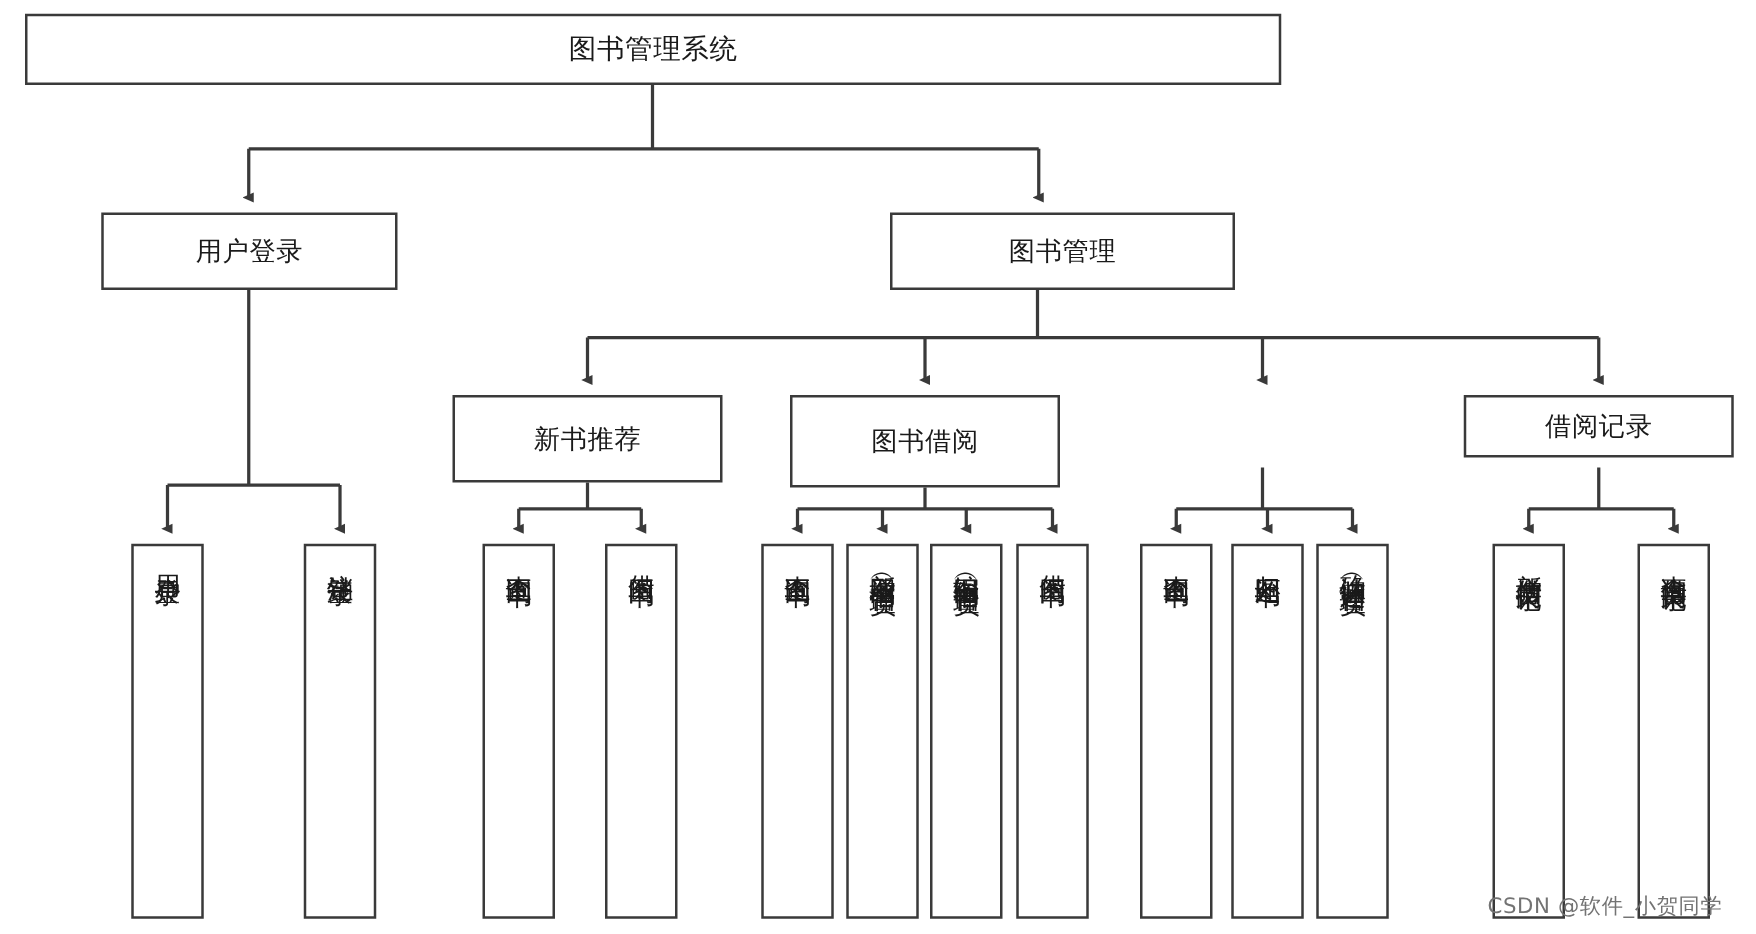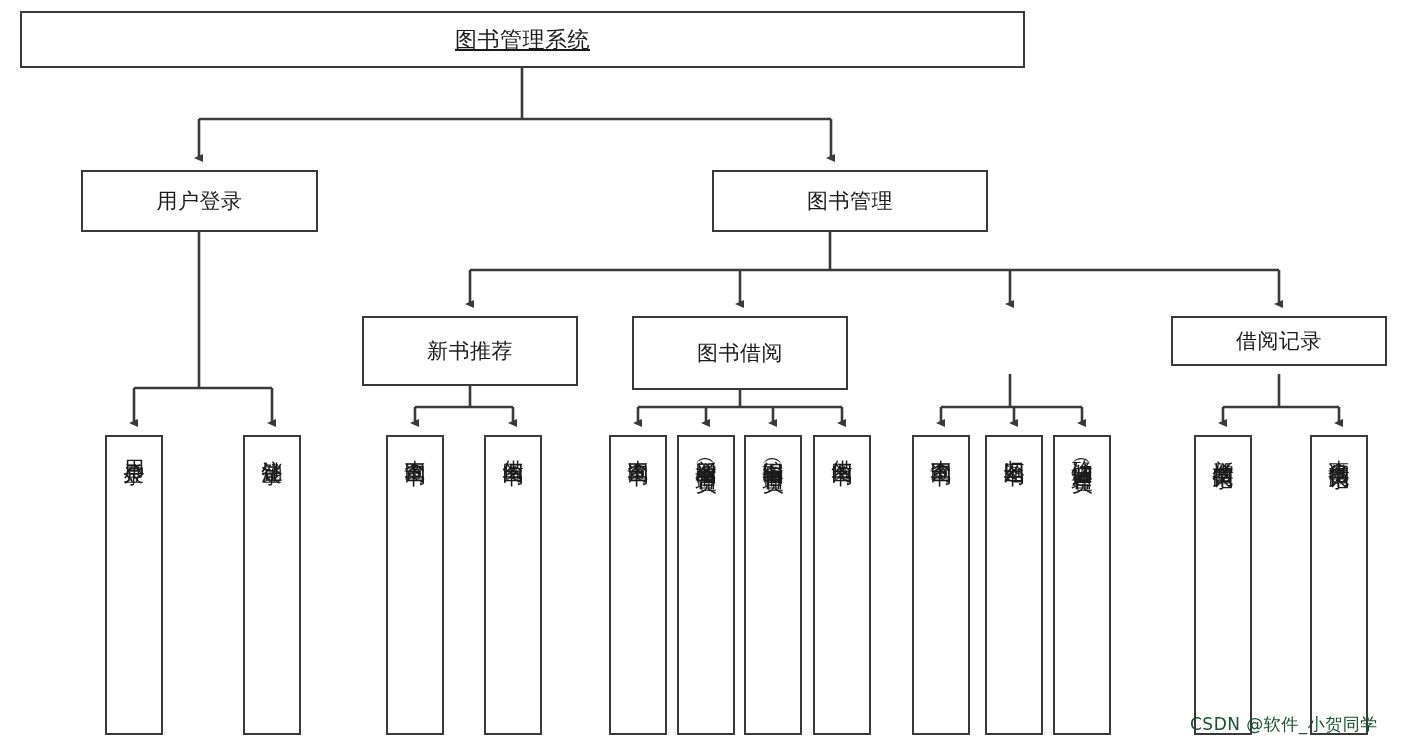--- a/index.html
+++ b/index.html
@@ -40,38 +40,37 @@
     color: #1a1a1a;
     text-align: center;
     line-height: 1.18;
     letter-spacing: 0.5px;
   }
   .node.horizontal .label {
     font-size: 21px;
   }
   .node.root .label {
     font-size: 22px;
-    text-decoration: underline;
   }
   .node.vertical {
     align-items: flex-start;
     padding-top: 6px;
   }
   .node.vertical .label {
     writing-mode: vertical-rl;
     text-orientation: upright;
     font-size: 21px;
     line-height: 1.05;
     letter-spacing: 2px;
     white-space: nowrap;
     margin: 0 auto;
   }
   .watermark {
     position: absolute;
-    color: #14532d;
+    color: #737373;
     font-size: 17px;
     white-space: nowrap;
     letter-spacing: 0.5px;
   }
 </style>
 </head>
 <body>
 
 <div id="diagram-canvas">
 

